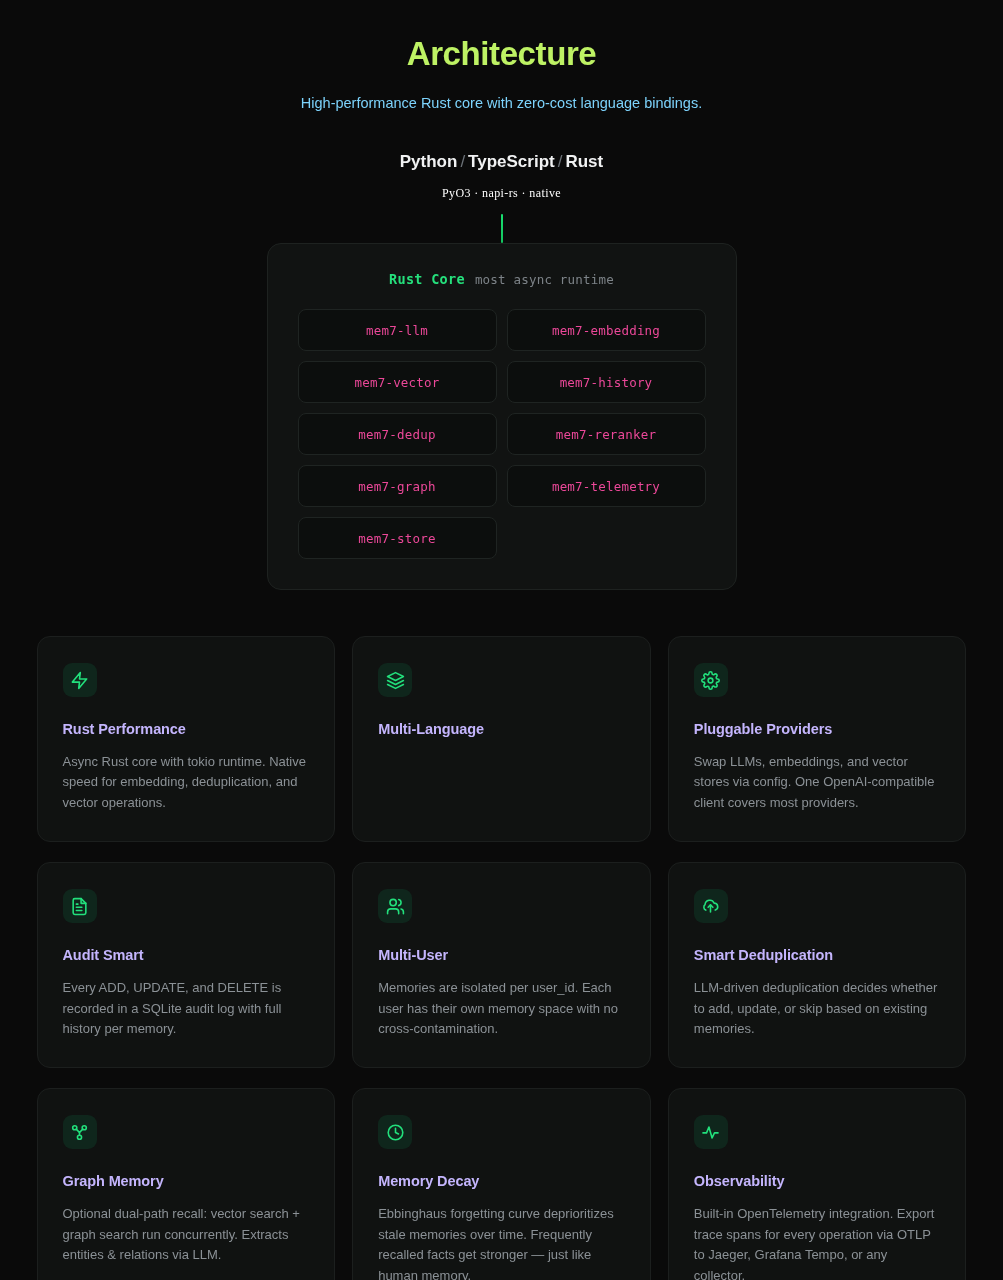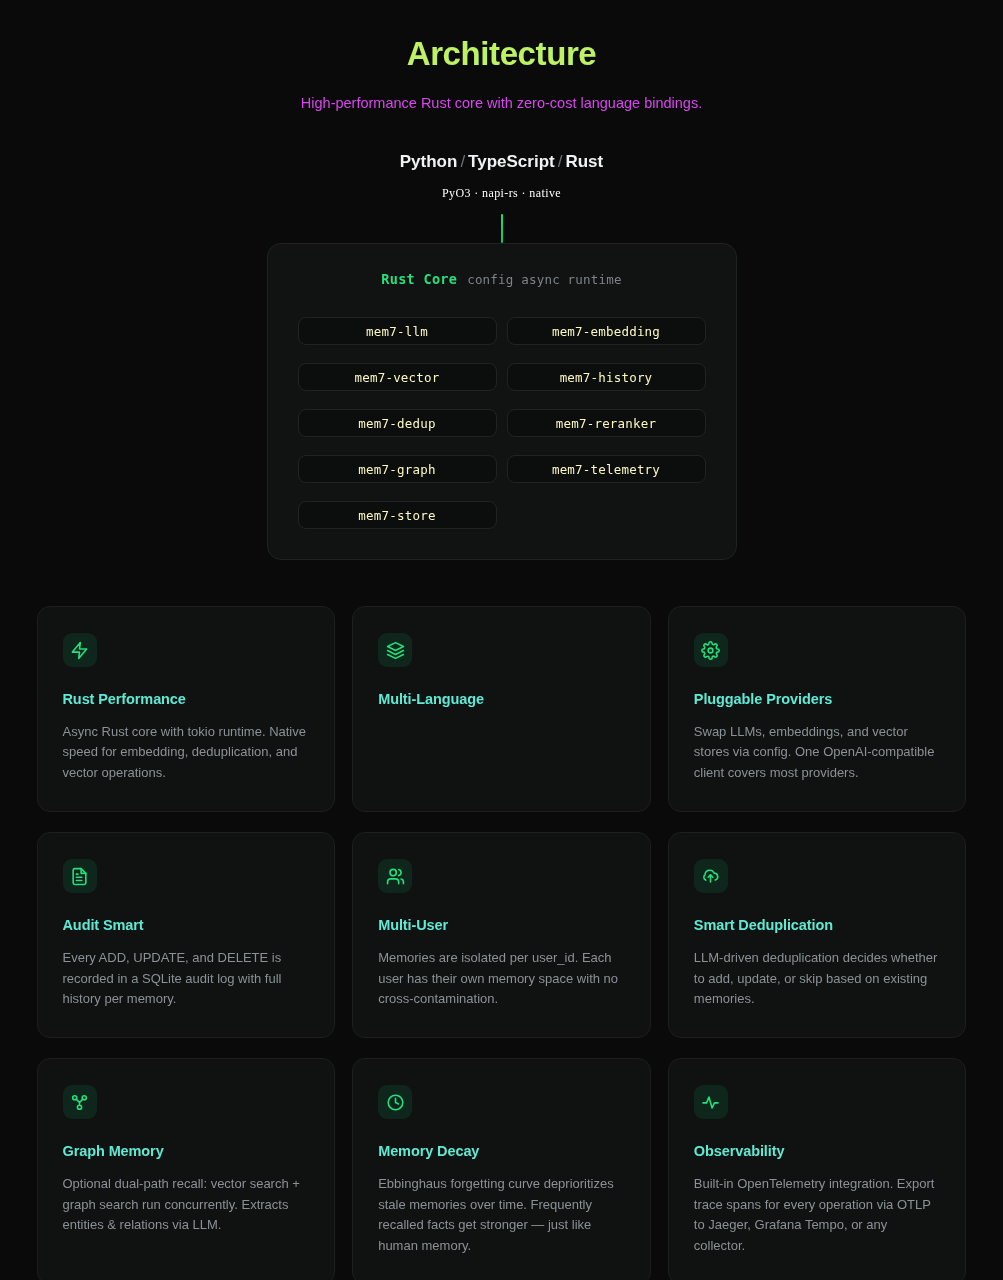--- a/index.html
+++ b/index.html
@@ -29,21 +29,21 @@
   .hero-title {
     font-size: 33px;
     font-weight: 700;
     letter-spacing: -0.4px;
     color: #bef264;
     line-height: 40px;
   }
   .hero-sub {
     margin-top: 19px;
     font-size: 14.5px;
-    color: #d946ef;
+    color: #7dd3fc;
     line-height: 20px;
   }
 
   
   .lang-stack {
     margin-top: 38px;
     text-align: center;
   }
   .lang-row {
     font-size: 17px;
@@ -103,32 +103,31 @@
     padding-left: 10px;
     letter-spacing: 0.2px;
   }
 
   .module-grid {
     display: grid;
     grid-template-columns: 1fr 1fr;
     gap: 10px 10px;
   }
   .module-pill {
-    height: 28px;
+    height: 42px;
     display: flex;
     align-items: center;
     justify-content: center;
     background: #0c0e0d;
     border: 1px solid #1f2422;
     border-radius: 8px;
     font-family: "DejaVu Sans Mono", "Liberation Mono", monospace;
     font-size: 12.5px;
-    color: #fef9c3;
+    color: #ec4899;
     letter-spacing: 0.2px;
-    margin-top: 8px;
   }
 
   
   .features {
     margin: 0 auto;
     width: 930px;
     margin-top: 46px;
     display: grid;
     grid-template-columns: repeat(3, 1fr);
     gap: 20px 17px;
@@ -150,21 +149,21 @@
     margin-bottom: 22px;
   }
   .card-icon svg {
     width: 19px;
     height: 19px;
     display: block;
   }
   .card-title {
     font-size: 14.5px;
     font-weight: 700;
-    color: #5eead4;
+    color: #c4b5fd;
     line-height: 20px;
     margin-bottom: 13px;
     letter-spacing: -0.1px;
   }
   .card-desc {
     font-size: 13px;
     color: #8b9196;
     line-height: 20.4px;
   }
 </style>
@@ -181,21 +180,21 @@
   <div class="lang-stack">
     <div class="lang-row">
       <span>Python</span><span class="sep">/</span><span>TypeScript</span><span class="sep">/</span><span>Rust</span>
     </div>
     <div class="lang-meta">PyO3 · napi-rs · native</div>
     <div class="connector"></div>
   </div>
 
   <div class="core-panel">
     <div class="core-head">
-      <span class="core-name">Rust Core</span><span class="core-runtime">config async runtime</span>
+      <span class="core-name">Rust Core</span><span class="core-runtime">most async runtime</span>
     </div>
     <div class="module-grid">
       <div class="module-pill">mem7-llm</div>
       <div class="module-pill">mem7-embedding</div>
       <div class="module-pill">mem7-vector</div>
       <div class="module-pill">mem7-history</div>
       <div class="module-pill">mem7-dedup</div>
       <div class="module-pill">mem7-reranker</div>
       <div class="module-pill">mem7-graph</div>
       <div class="module-pill">mem7-telemetry</div>

